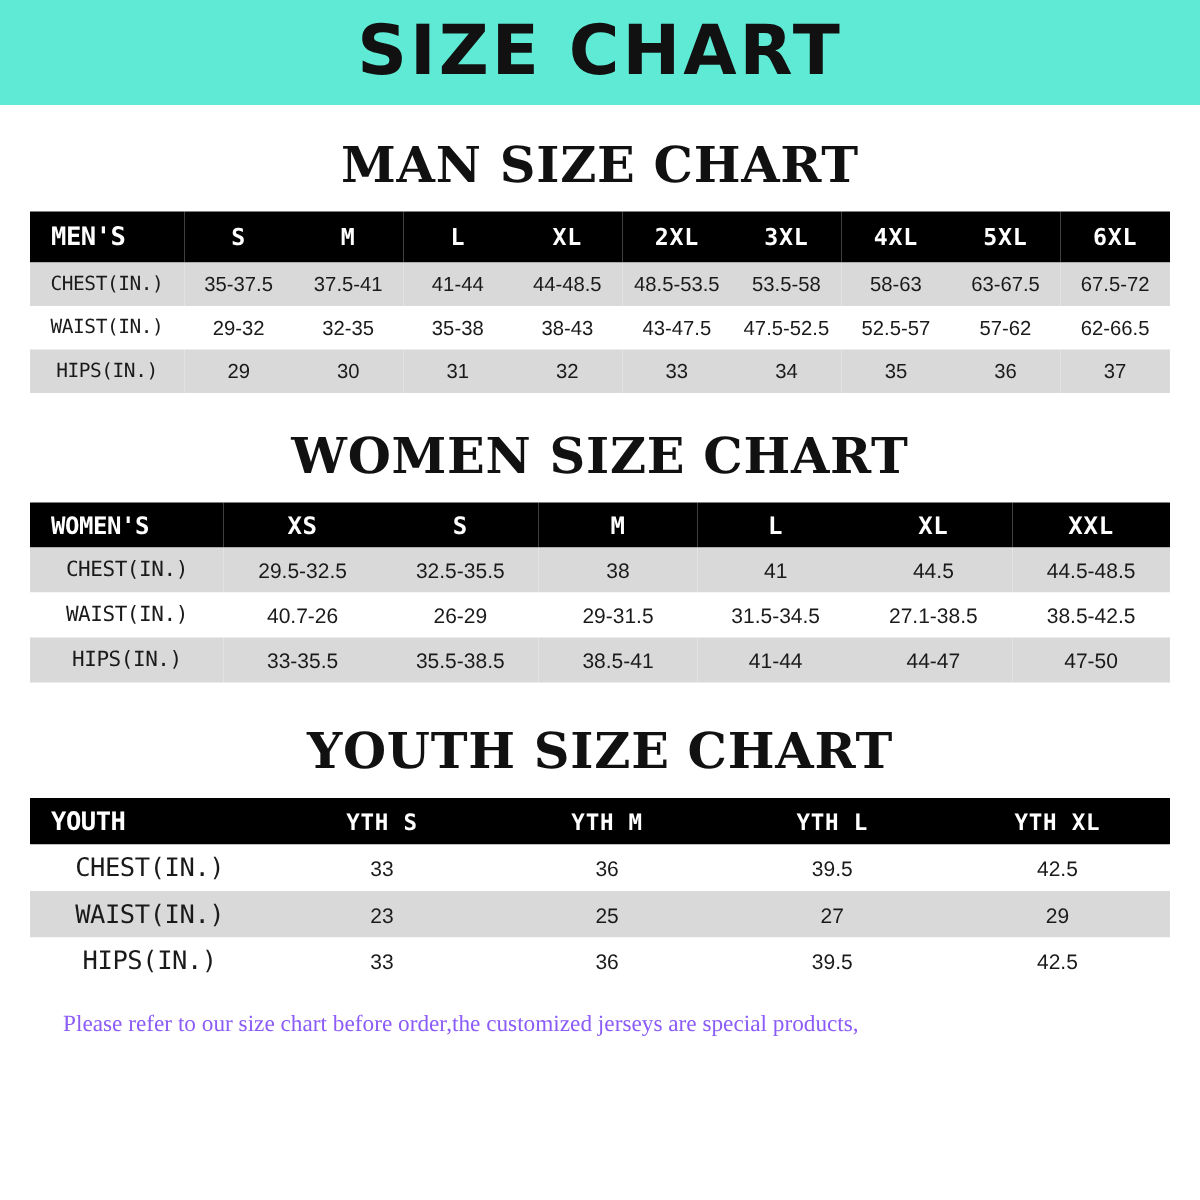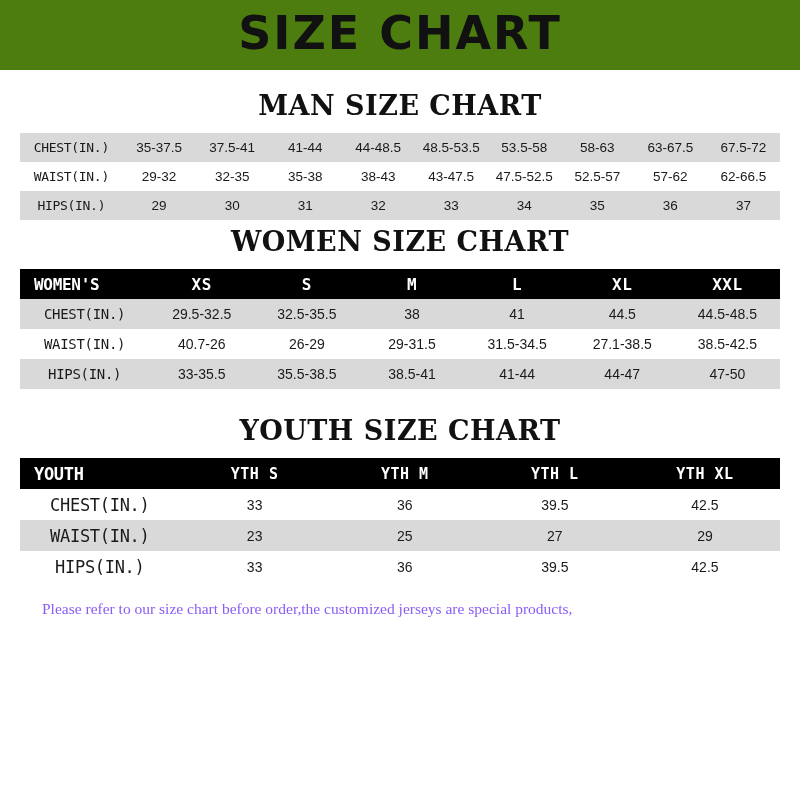--- a/index.html
+++ b/index.html
@@ -13,21 +13,21 @@
   }
   .page {
     position: relative;
     width: 800px;
     height: 800px;
     background: #fff;
   }
   
   .banner {
     height: 70px;
-    background: #4d7c0f;
+    background: #5eead4;
     display: flex;
     align-items: center;
     justify-content: center;
   }
   .banner-title {
     font-family: "DejaVu Sans", sans-serif;
     font-weight: bold;
     font-size: 46px;
     letter-spacing: 2px;
     color: #111;
@@ -35,26 +35,26 @@
     padding-bottom: 4px;
   }
   .content {
     padding: 0 20px;
   }
   
   .section-title {
     text-align: center;
     font-family: "DejaVu Serif", serif;
     font-weight: bold;
-    font-size: 27px;
+    font-size: 33px;
     color: #111;
     letter-spacing: 0.5px;
     margin: 20px 0 12px 0;
   }
-  .section-title.women { margin-top: 6px; }
+  .section-title.women { margin-top: 22px; }
   .section-title.youth { margin-top: 26px; }
 
   
   table {
     border-collapse: collapse;
     width: 100%;
     table-layout: fixed;
   }
   .hdr-row td, .hdr-row th {
     background: #000;
@@ -131,20 +131,32 @@
           <col>
           <col>
           <col>
           <col>
           <col>
           <col>
           <col>
           <col>
       </colgroup>
       <tbody>
+        <tr class="hdr-row">
+          <td class="label-cell">MEN'S</td>
+          <td>S</td>
+          <td>M</td>
+          <td>L</td>
+          <td>XL</td>
+          <td>2XL</td>
+          <td>3XL</td>
+          <td>4XL</td>
+          <td>5XL</td>
+          <td>6XL</td>
+        </tr>
         <tr class="shade">
           <td class="label-cell">CHEST(IN.)</td>
           <td>35-37.5</td>
           <td>37.5-41</td>
           <td>41-44</td>
           <td>44-48.5</td>
           <td>48.5-53.5</td>
           <td>53.5-58</td>
           <td>58-63</td>
           <td>63-67.5</td>

